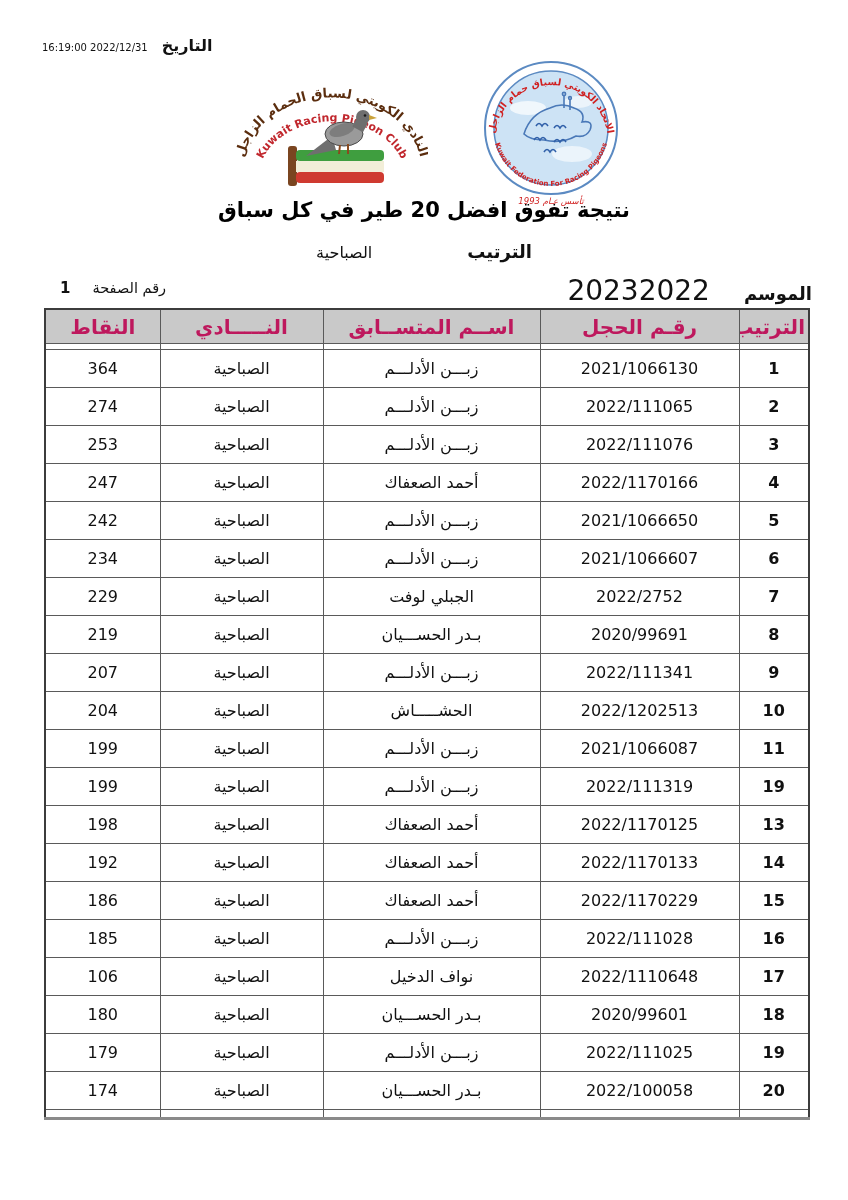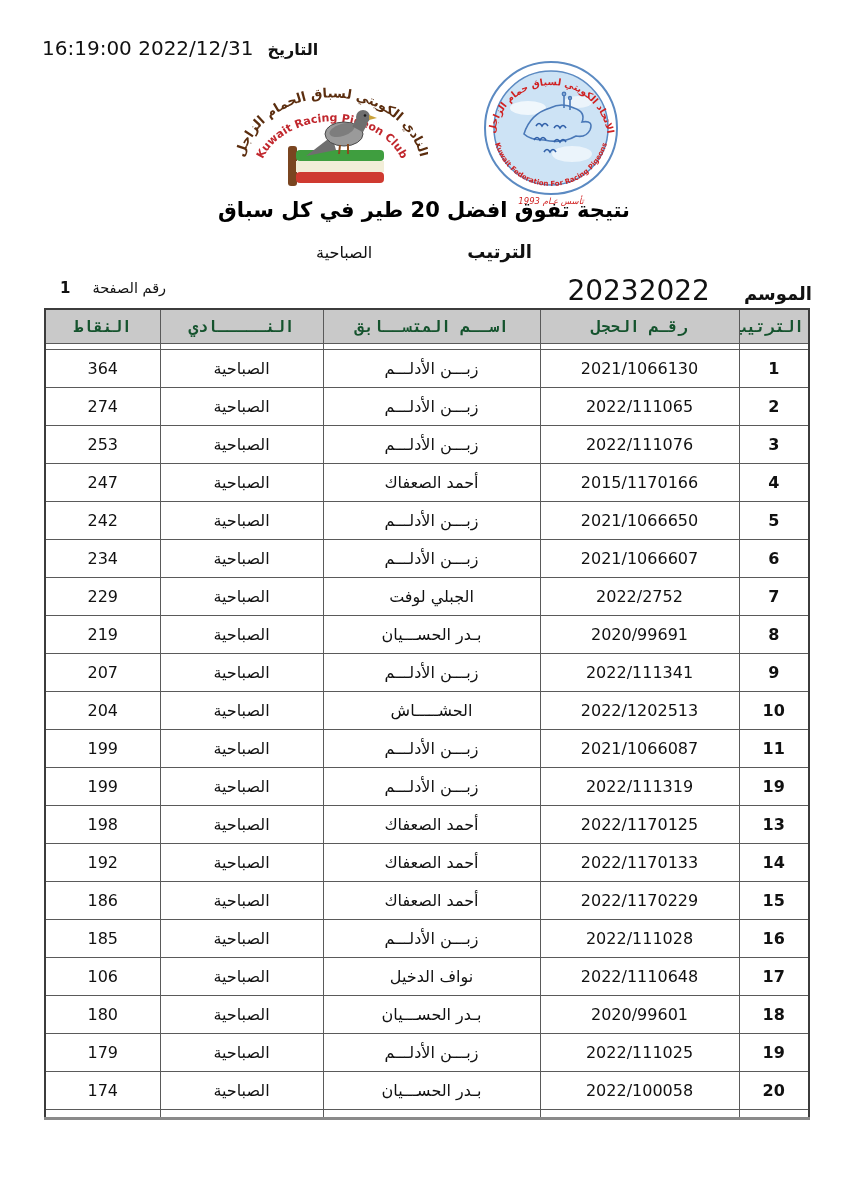--- a/index.html
+++ b/index.html
@@ -12,21 +12,21 @@
     color:#111;
     direction:rtl;
     overflow:hidden;
   }
   
   .date-line{
     position:absolute;top:36px;left:42px;
     display:flex;direction:rtl;align-items:baseline;gap:14px;
   }
   .date-line .lbl{font-weight:bold;font-size:16px;}
-  .date-line .val{font-size:20px;direction:ltr;unicode-bidi:embed;}
+  .date-line .val{font-size:10px;direction:ltr;unicode-bidi:embed;}
   
   .club-logo{position:absolute;left:236px;top:66px;}
   .fed-logo{position:absolute;left:480px;top:56px;}
   
   .main-title{
     position:absolute;top:198px;left:0;width:848px;
     text-align:center;font-size:21px;font-weight:bold;color:#000;
   }
   .club-line{
     position:absolute;top:241px;left:0;width:848px;
@@ -57,23 +57,22 @@
   }
   table.results th,table.results td{
     border:1px solid #5a5a5a;
     text-align:center;vertical-align:middle;
     overflow:hidden;white-space:nowrap;
     padding:0 4px;
   }
   table.results thead th{
     background:#c9c9c9;
     height:33px;
-    font-weight:bold;font-size:16px;color:#14532d;
+    font-weight:bold;font-size:20px;color:#be185d;
     border-top:2px solid #3c3c3c;
-    font-family:Liberation Mono, monospace;
   }
   tr.spacer-row td{height:5px;padding:0;}
   tr.stub-row td{height:7px;padding:0;}
   tbody tr.data-row td{height:37px;font-size:16px;}
   td.c-rank{font-weight:bold;font-size:16px;}
   td.c-ring{font-size:16px;}
   td.c-name{font-size:15px;}
   td.c-club{font-size:15px;}
   td.c-points{font-size:16px;}
   col.w-rank{width:70px;}
@@ -219,21 +218,21 @@
     </tr>
         <tr class="data-row">
       <td class="c-rank">3</td>
       <td class="c-ring">2022/111076</td>
       <td class="c-name">زبـــن الأدلـــم</td>
       <td class="c-club">الصباحية</td>
       <td class="c-points">253</td>
     </tr>
         <tr class="data-row">
       <td class="c-rank">4</td>
-      <td class="c-ring">2015/1170166</td>
+      <td class="c-ring">2022/1170166</td>
       <td class="c-name">أحمد الصعفاك</td>
       <td class="c-club">الصباحية</td>
       <td class="c-points">247</td>
     </tr>
         <tr class="data-row">
       <td class="c-rank">5</td>
       <td class="c-ring">2021/1066650</td>
       <td class="c-name">زبـــن الأدلـــم</td>
       <td class="c-club">الصباحية</td>
       <td class="c-points">242</td>

